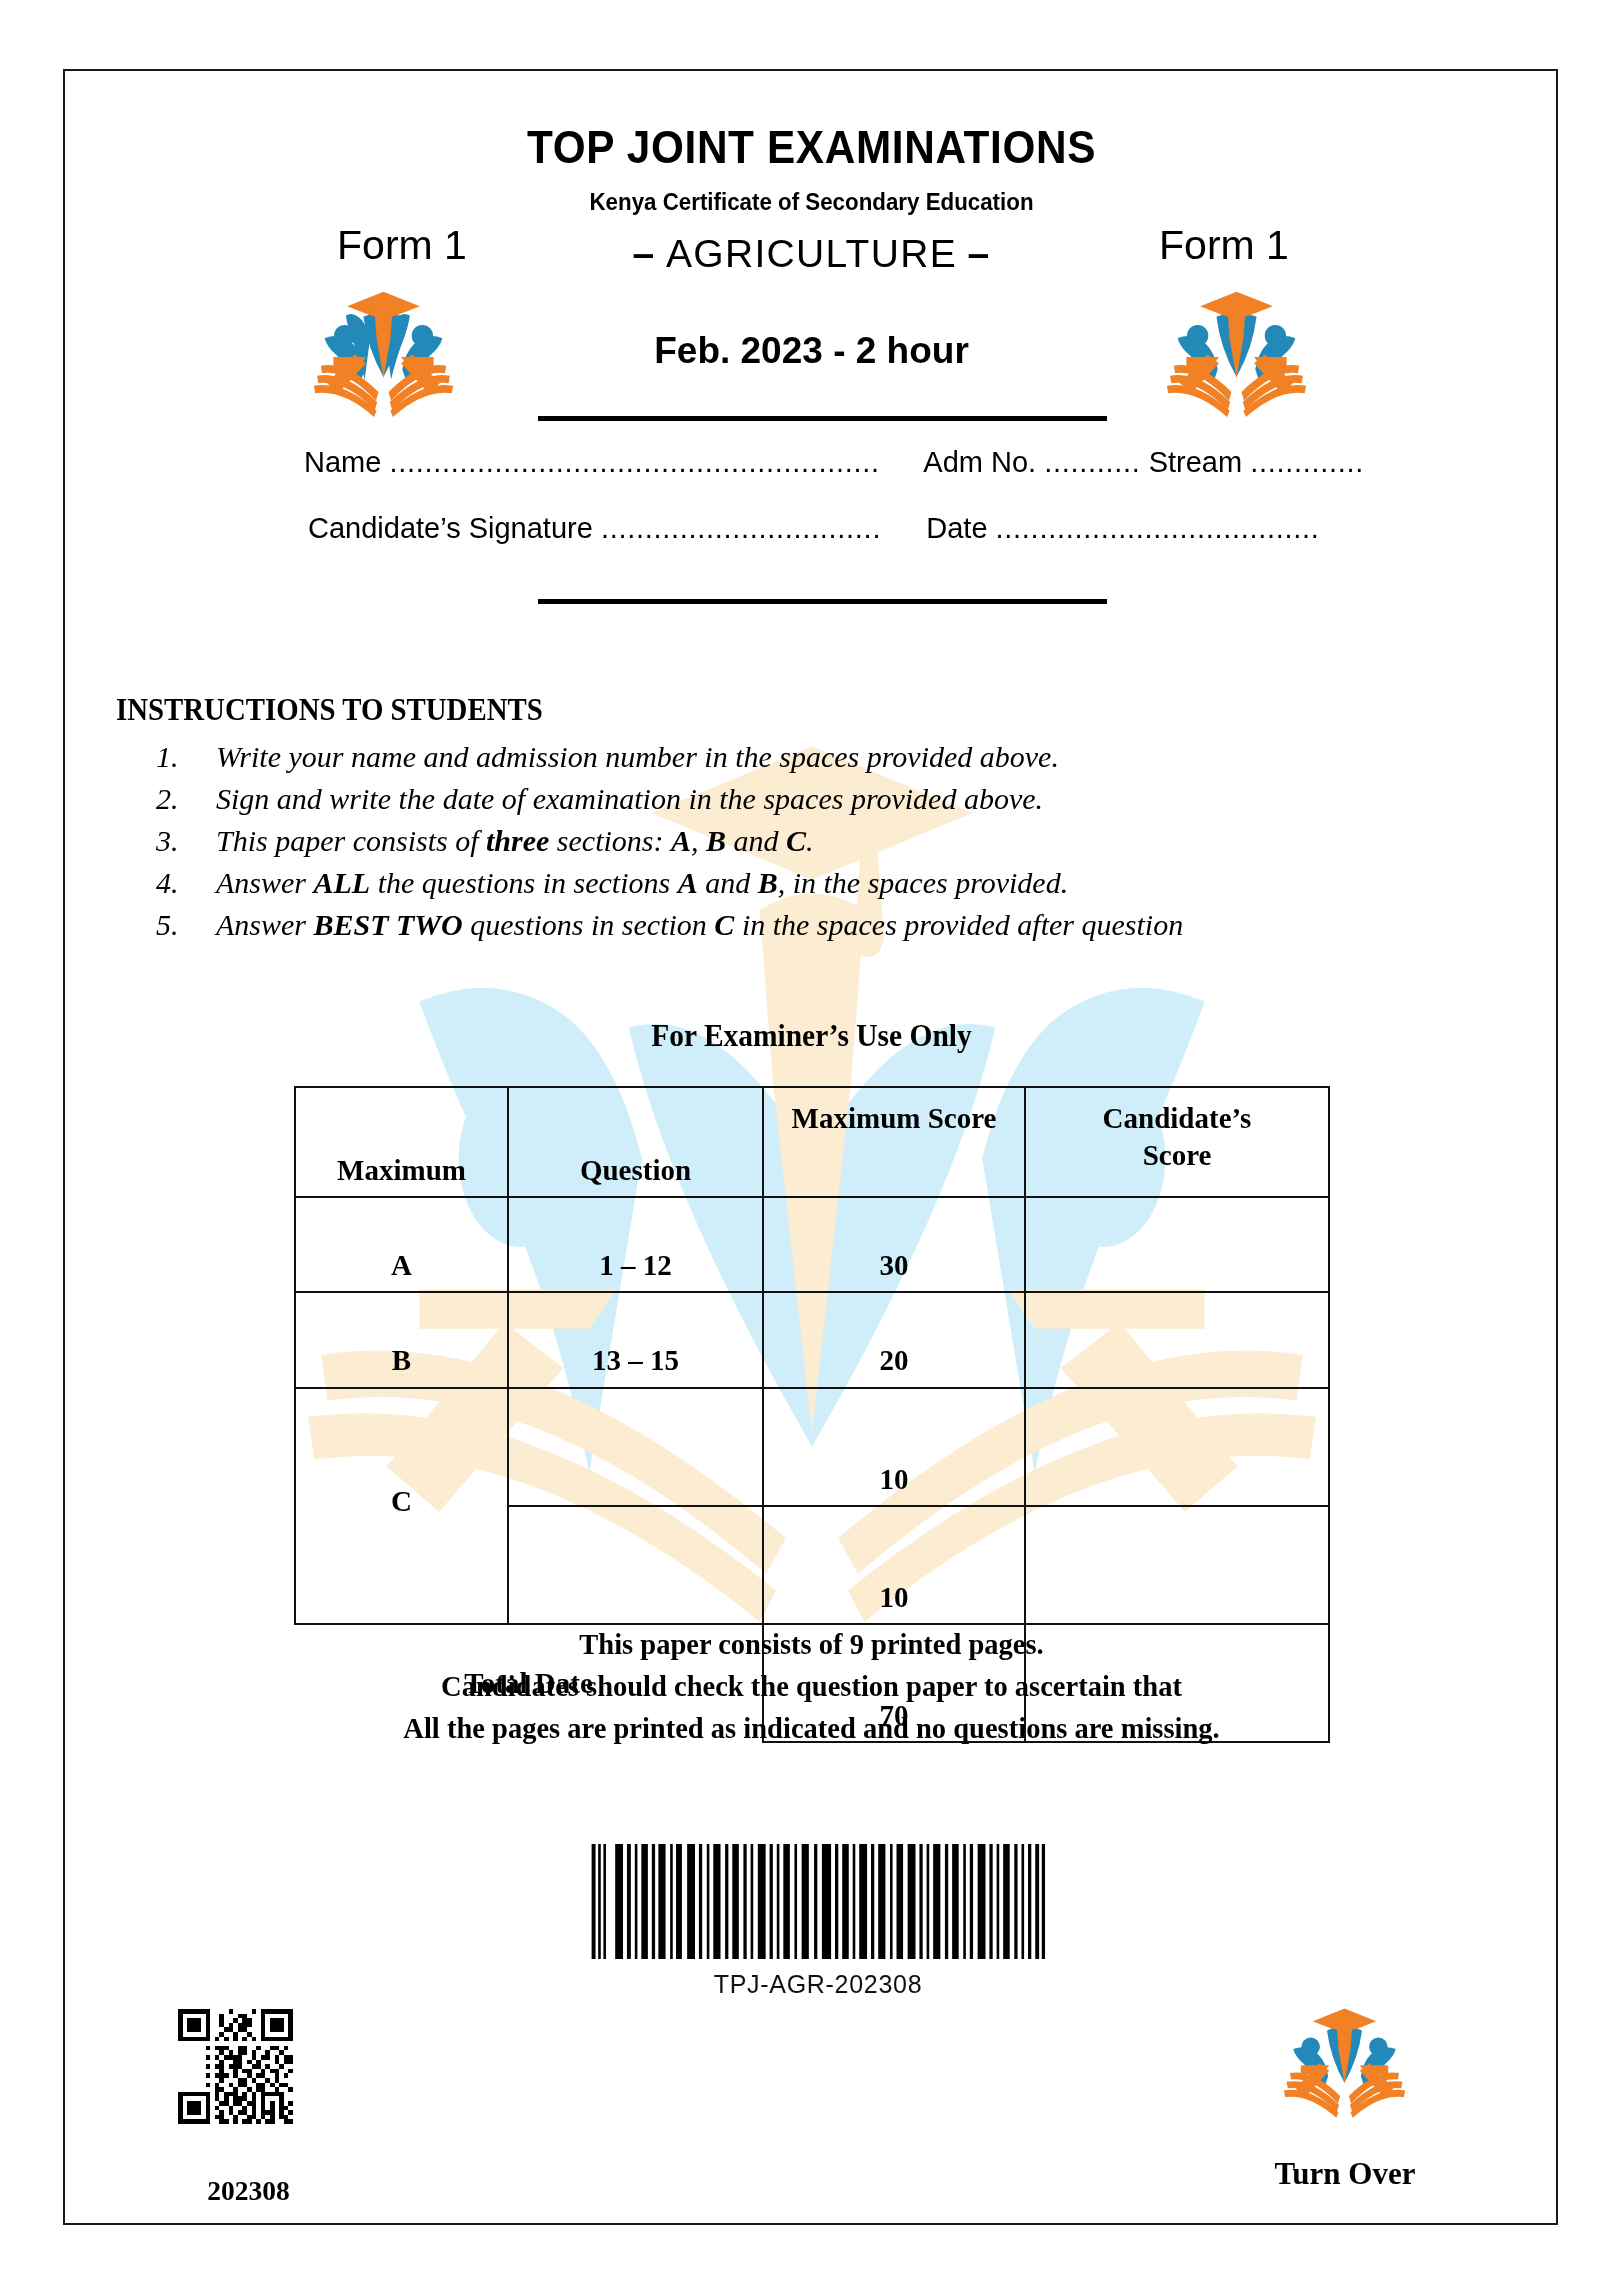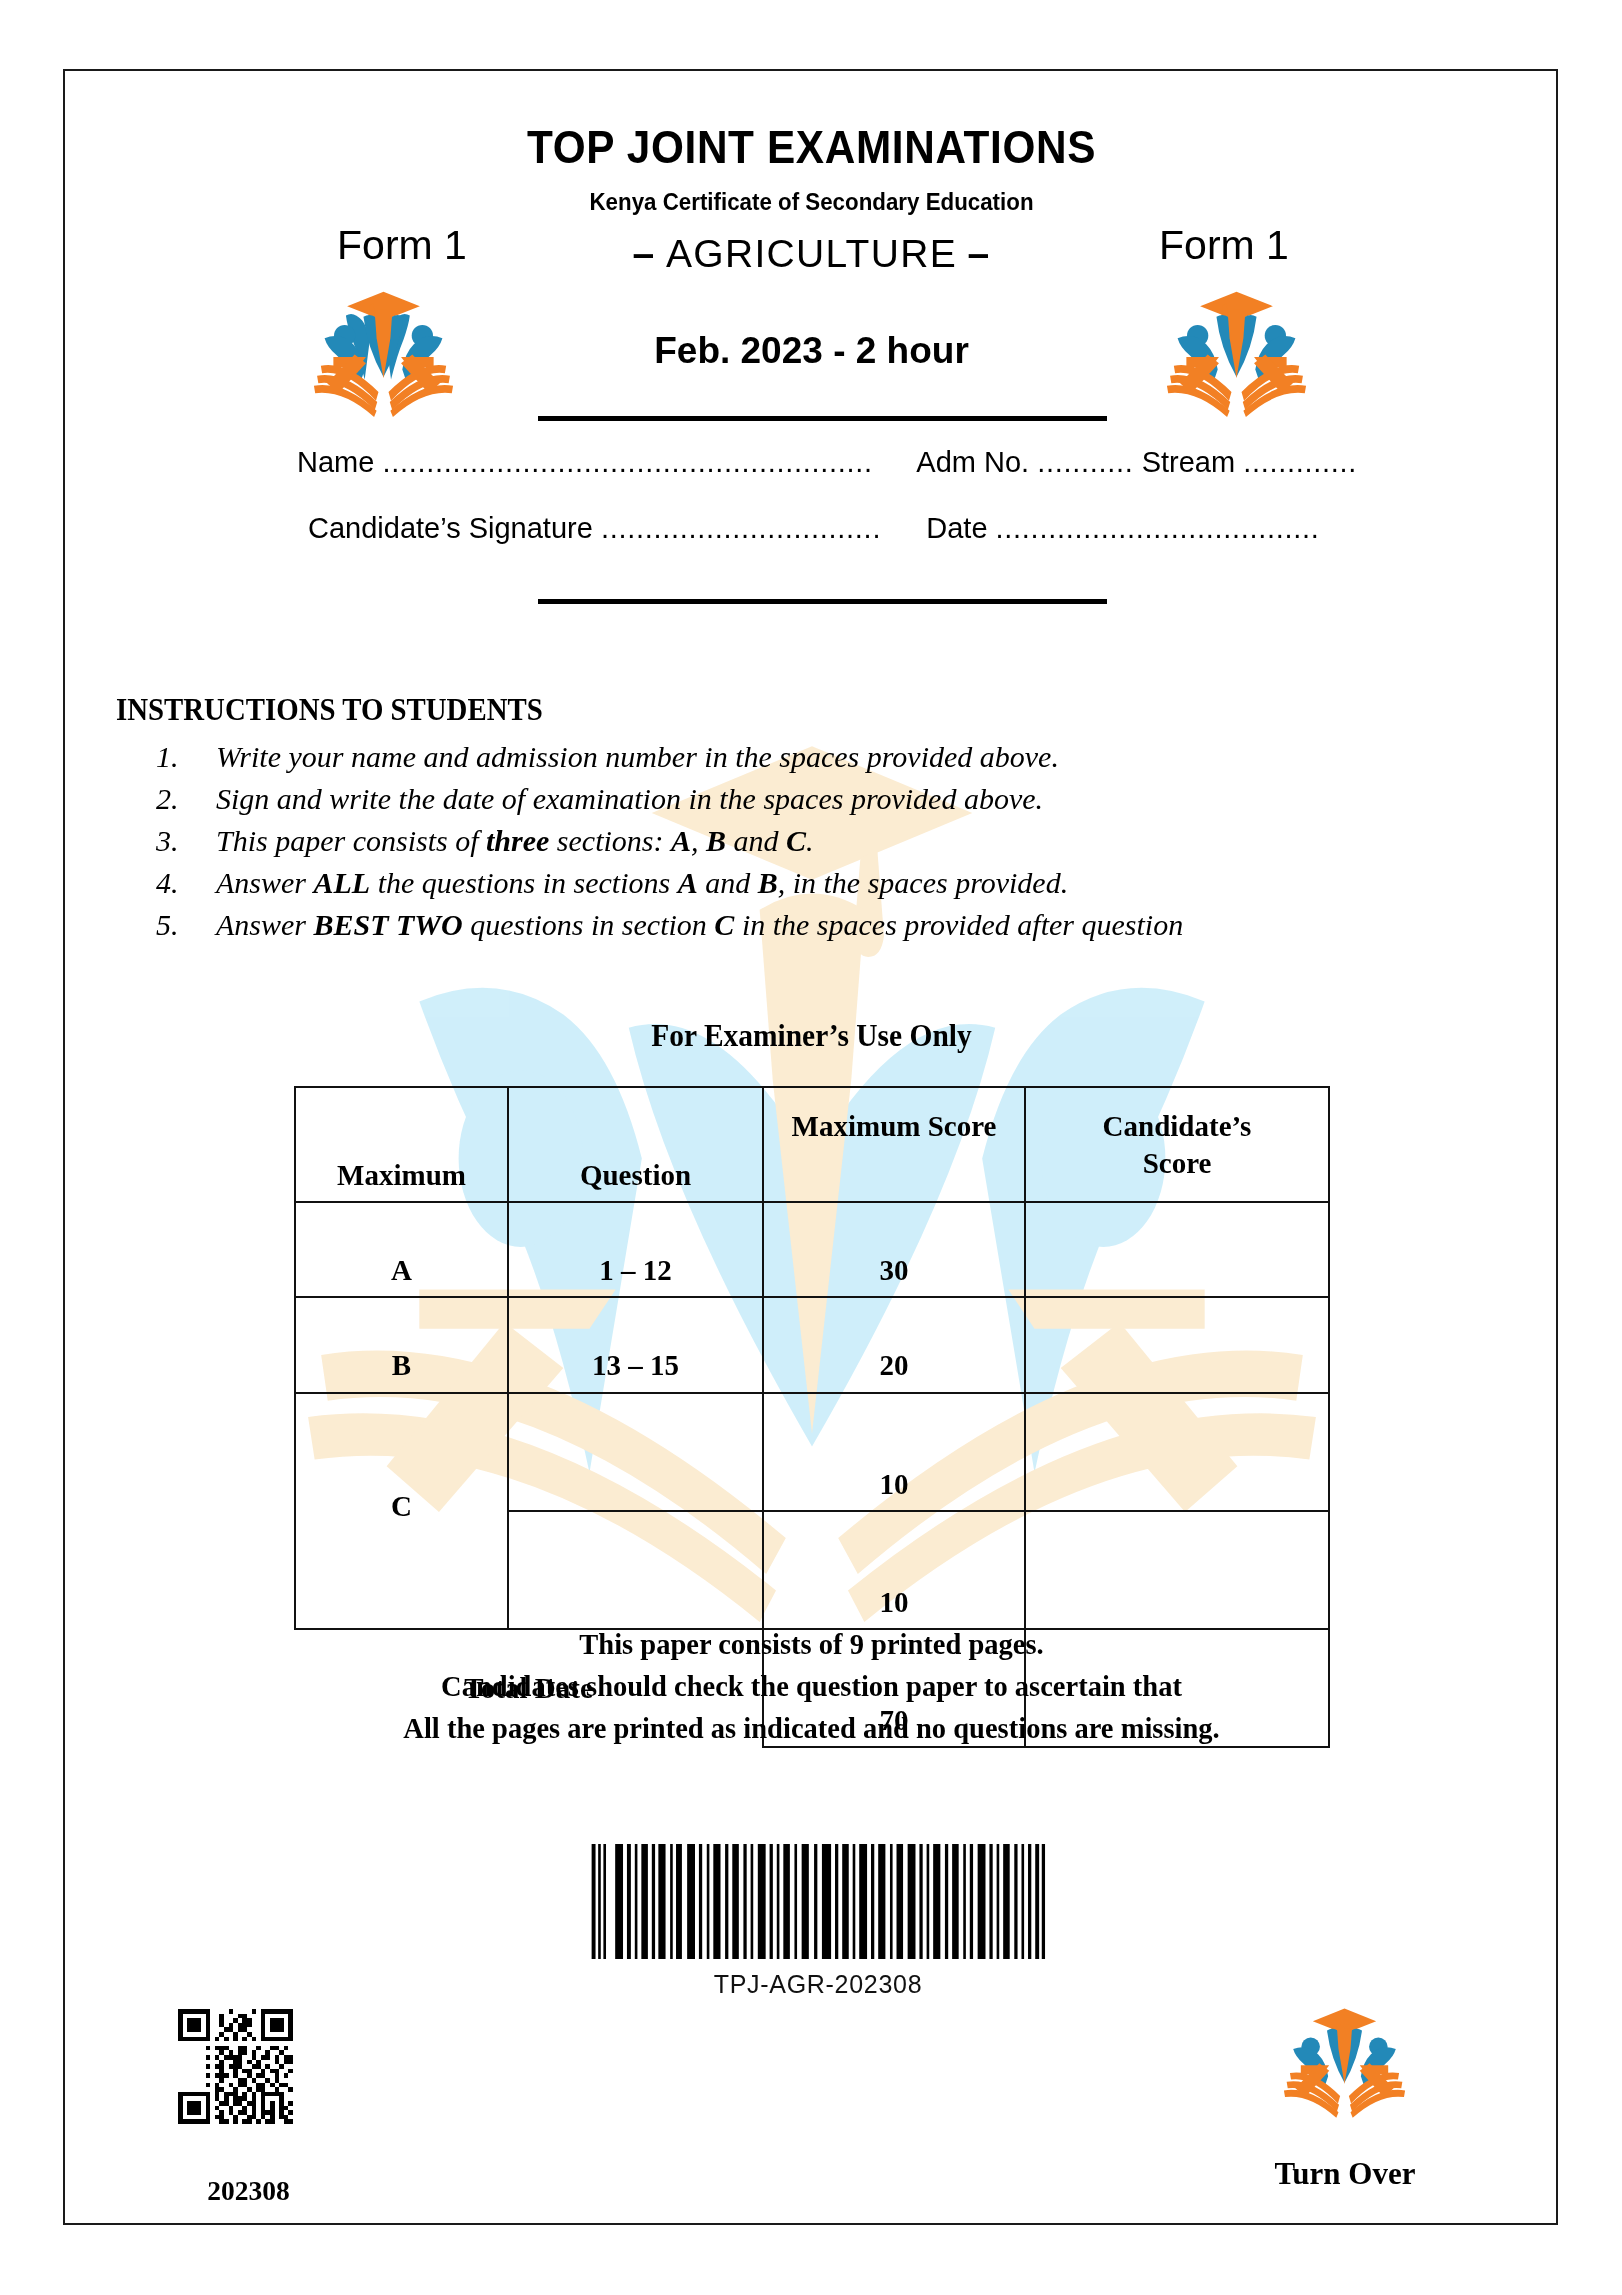--- a/index.html
+++ b/index.html
@@ -152,21 +152,21 @@
 
   
   .field-row {
     position: absolute;
     font-family: "Liberation Sans", sans-serif;
     font-size: 29px;
     font-weight: 500;
     color: #000;
     white-space: nowrap;
   }
-  .field-row-1 { left: 297px; top: 446px; }
+  .field-row-1 { left: 304px; top: 446px; }
   .field-row-2 { left: 308px; top: 512px; }
   .dots { letter-spacing: 0.7px; }
   .gap { display: inline-block; width: 29px; }
 
   
   .instr-heading {
     position: absolute;
     left: 116px;
     top: 692px;
     font-family: "Liberation Serif", serif;
@@ -237,21 +237,21 @@
     border: 2px solid #111;
     text-align: center;
     vertical-align: bottom;
     padding: 0 6.5px 9.2px 6.5px;
     height: 84px;
     background: transparent;
   }
   #exam-table td.hdr2 { vertical-align: bottom; height: 99px; }
   #exam-table td.hdr-stack {
     vertical-align: top;
-    padding-top: 20px;
+    padding-top: 12px;
     line-height: 1.28;
     margin-top: 32px;
   }
   #exam-table td.tall { height: 107px; }
   #exam-table td.sec-c { vertical-align: middle; }
   #exam-table td.noborder {
     border: none;
     vertical-align: middle;
     padding-bottom: 0;
   }

